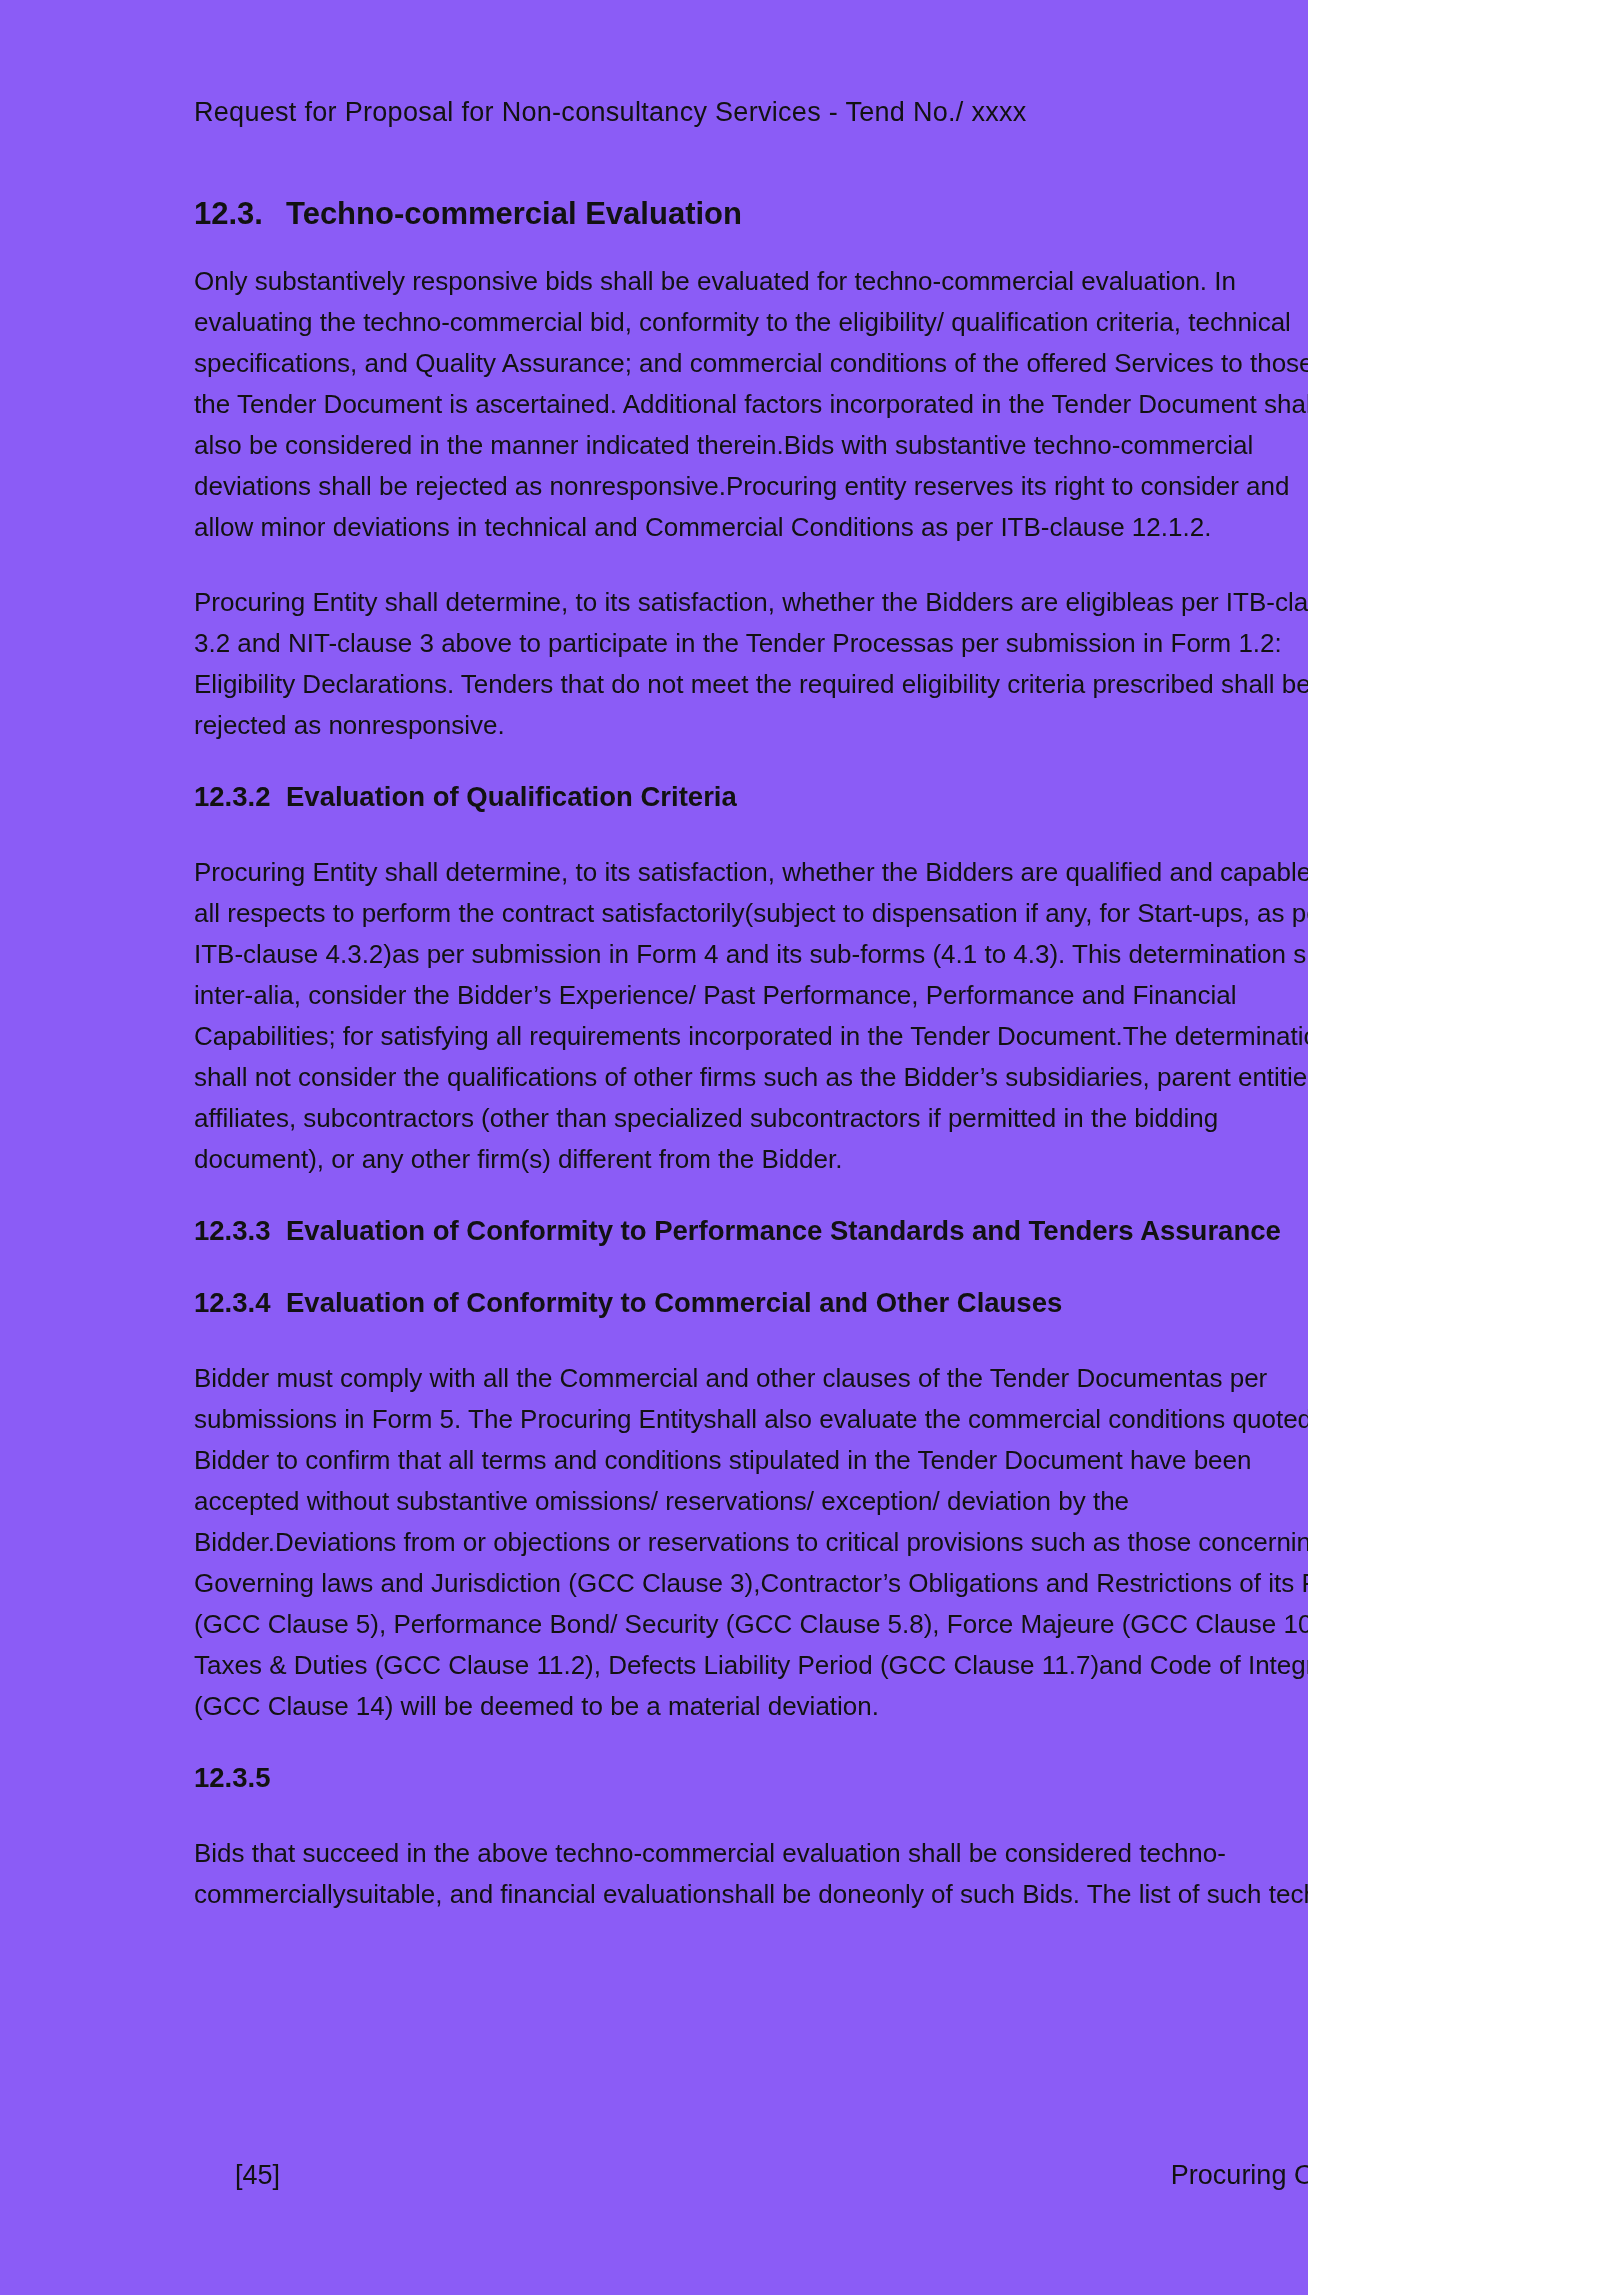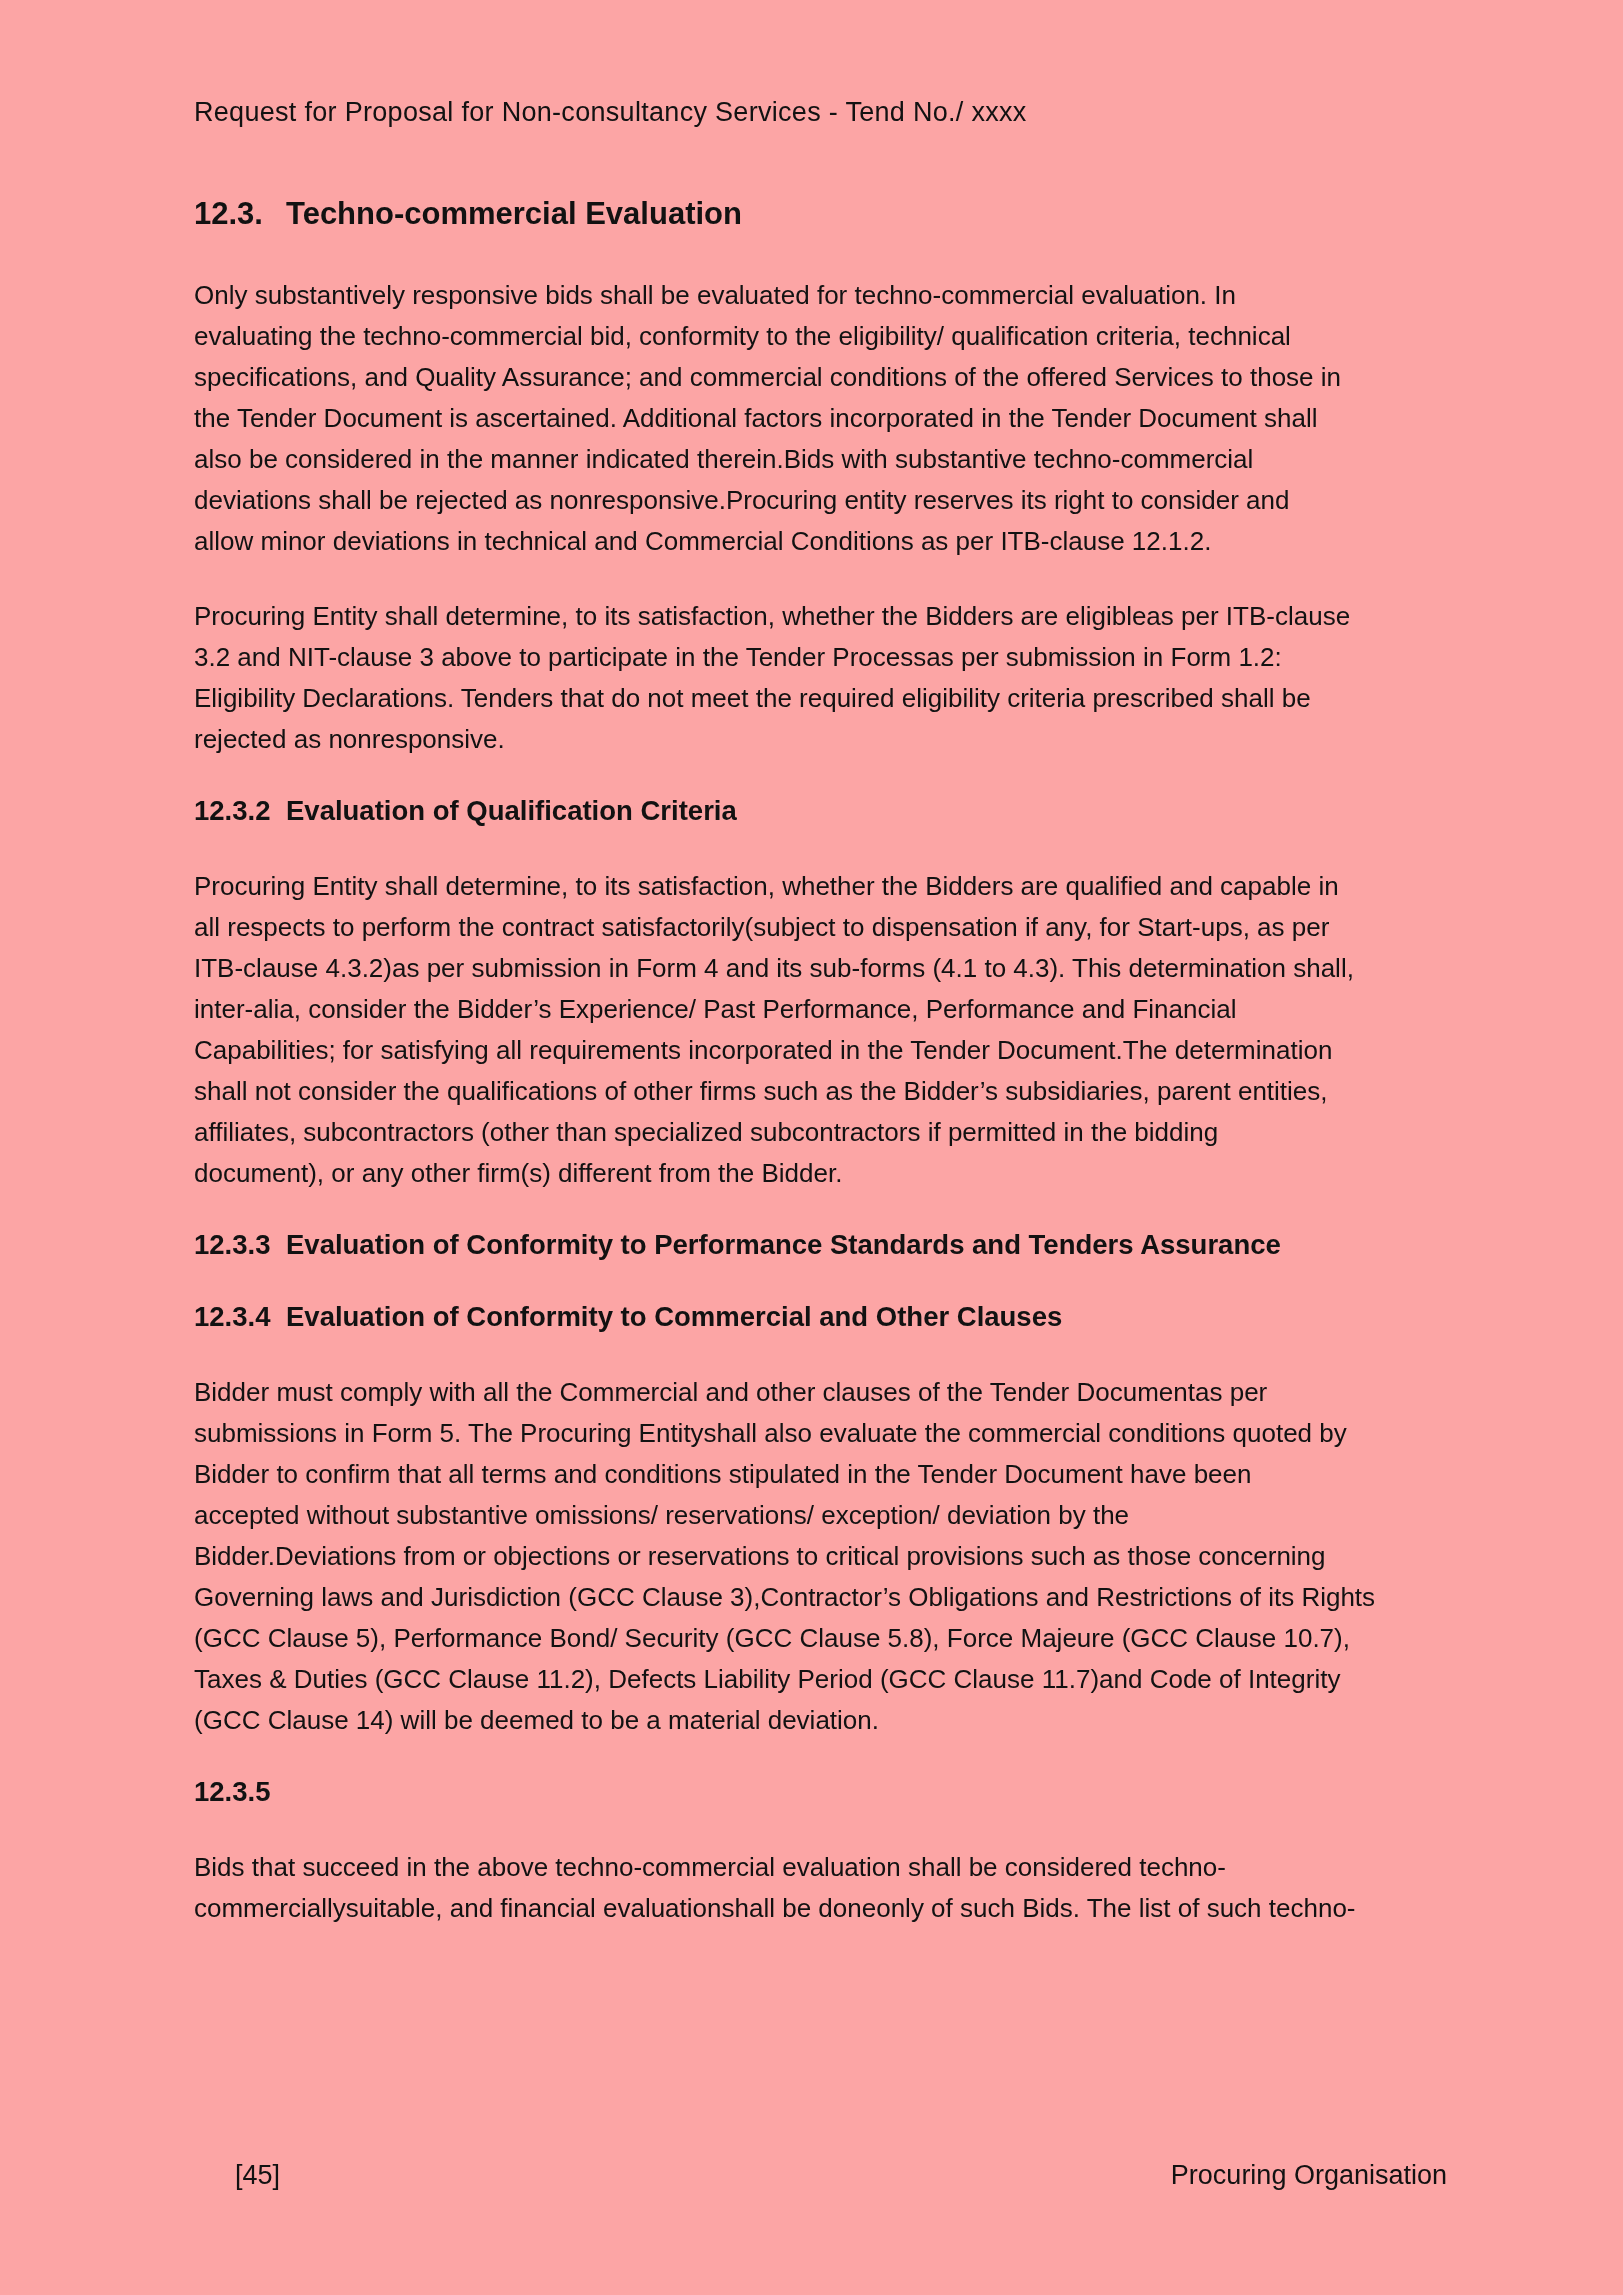--- a/index.html
+++ b/index.html
@@ -2,26 +2,27 @@
 <html style="font-size:10.5px"><head>
 <meta charset="utf-8">
 <style>
   html, body {
     margin: 0;
     padding: 0;
     background: #ffffff;
   }
   .page {
     position: relative;
-    width: 1623px;
+    width: 1298px;
     height: 2295px;
-    background: #fca5a5;
+    background: #8b5cf6;
     font-family: "Liberation Sans", sans-serif;
     color: #121212;
     overflow: hidden;
+    padding-left: 10px;
   }
   .doc-header {
     position: absolute;
     top: 96px;
     left: 194px;
     width: 1296px;
     font-size: 27px;
     line-height: 33px;
     letter-spacing: 0.3px;
     white-space: pre;
@@ -31,21 +32,21 @@
     top: 195px;
     left: 194px;
     width: 1302px;
   }
   .h-main {
     display: flex;
     align-items: center;
     font-weight: bold;
     font-size: 31px;
     line-height: 38px;
-    margin: 0 0 42px 0;
+    margin: 0 0 28px 0;
   }
   .h-main .num {
     flex: 0 0 92px;
   }
   .h-sub {
     display: flex;
     align-items: baseline;
     font-weight: bold;
     font-size: 27.5px;
     line-height: 33px;

